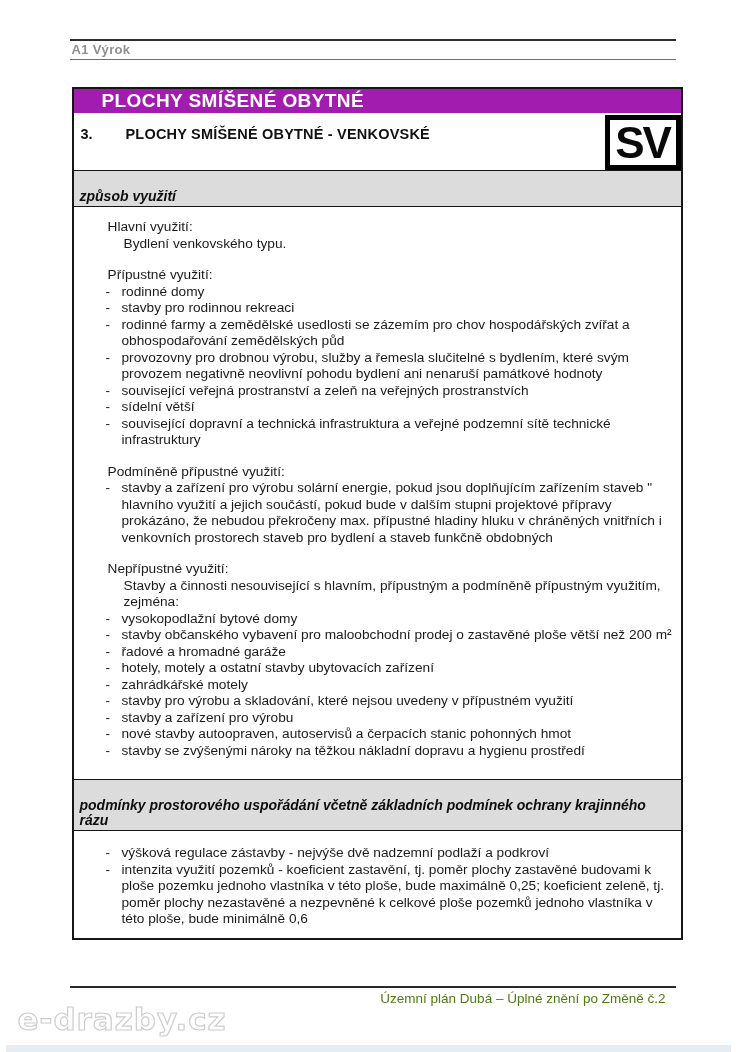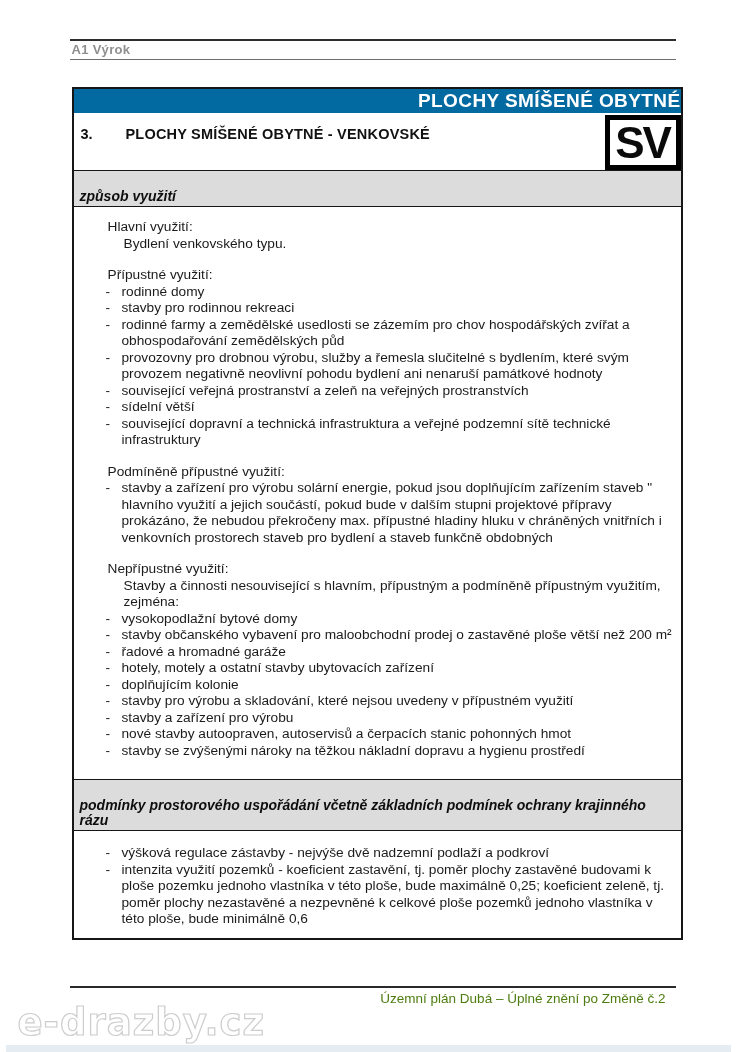--- a/index.html
+++ b/index.html
@@ -14,21 +14,21 @@
   .hline-thick { position:absolute; left:64px; top:39px; width:606px; height:2px; background:#2e2e2e; }
   .hlabel { position:absolute; left:66px; top:42px; font-size:13px; font-weight:bold; color:#8f8f8f; letter-spacing:.3px; }
   .hline-thin { position:absolute; left:64px; top:59px; width:606px; height:1px; background:#6f6f6f; }
 
   
   .docbox {
     position:absolute; left:66px; top:87px; width:611px;
     border:2px solid #161616; background:#ffffff;
   }
   .banner {
-    background:#0369a1; color:#ffffff; text-align:right;
+    background:#a21caf; color:#ffffff; text-align:left;
     font-size:19px; font-weight:bold; line-height:24px; height:24px; letter-spacing:.4px;padding-left:28px;
   }
   .titlerow { position:relative; height:57px; background:#ffffff; }
   .secnum { position:absolute; left:7px; top:13px; font-size:14.5px; font-weight:bold; color:#111; }
   .sectitle { position:absolute; left:52px; top:13px; font-size:14.5px; font-weight:bold; color:#111; letter-spacing:.2px;text-align:right; }
   .svbox {
     position:absolute; top:2px; right:0px; width:76px; height:55px;
     border:5px solid #000; background:#fff; display:flex; align-items:center; justify-content:center;
   }
   .svbox span { font-size:44px; font-weight:bold; color:#0a0a0a; letter-spacing:-2px; line-height:1; }
@@ -46,21 +46,21 @@
   ul.dash { list-style:none; margin-left:-3px; }
   ul.dash li { position:relative; padding-left:17px; }
   ul.dash li::before { content:"-"; position:absolute; left:1px; top:0; }
 
   
   .fline { position:absolute; left:64px; top:986px; width:606px; height:2px; background:#2a2a2a; }
   .ftext { position:absolute; right:65px; top:991px; font-size:13.5px; color:#4d7c0f; }
 
   
   .wm {
-    position:absolute; left:12px; top:1001px; font-size:37px; font-weight:bold;
+    position:absolute; left:12px; top:1001px; font-size:31px; font-weight:bold;
     color:transparent; -webkit-text-stroke:1.2px #cdcdcd; letter-spacing:1px;
     font-family:"DejaVu Sans", sans-serif;
   }
   .bottom-strip { position:absolute; left:0; bottom:0; width:736px; height:7px; background:#e6edf2; }
 </style>
 </head>
 <body>
 
 <div class="page">
 
@@ -110,21 +110,21 @@
       </div>
 
       <div class="group">
         <div>Nepřípustné využití:</div>
         <div class="sub">Stavby a činnosti nesouvisející s hlavním, přípustným a podmíněně přípustným využitím, zejména:</div>
         <ul class="dash">
           <li>vysokopodlažní bytové domy</li>
           <li>stavby občanského vybavení pro maloobchodní prodej o zastavěné ploše větší než 200 m²</li>
           <li>řadové a hromadné garáže</li>
           <li>hotely, motely a ostatní stavby ubytovacích zařízení</li>
-          <li>doplňujícím kolonie</li>
+          <li>zahrádkářské motely</li>
           <li>stavby pro výrobu a skladování, které nejsou uvedeny v přípustném využití</li>
           <li>stavby a zařízení pro výrobu</li>
           <li>nové stavby autoopraven, autoservisů a čerpacích stanic pohonných hmot</li>
           <li>stavby se zvýšenými nároky na těžkou nákladní dopravu a hygienu prostředí</li>
         </ul>
       </div>
 
     </div>
 
     <div class="graybar">podmínky prostorového uspořádání včetně základních podmínek ochrany krajinného rázu</div>

